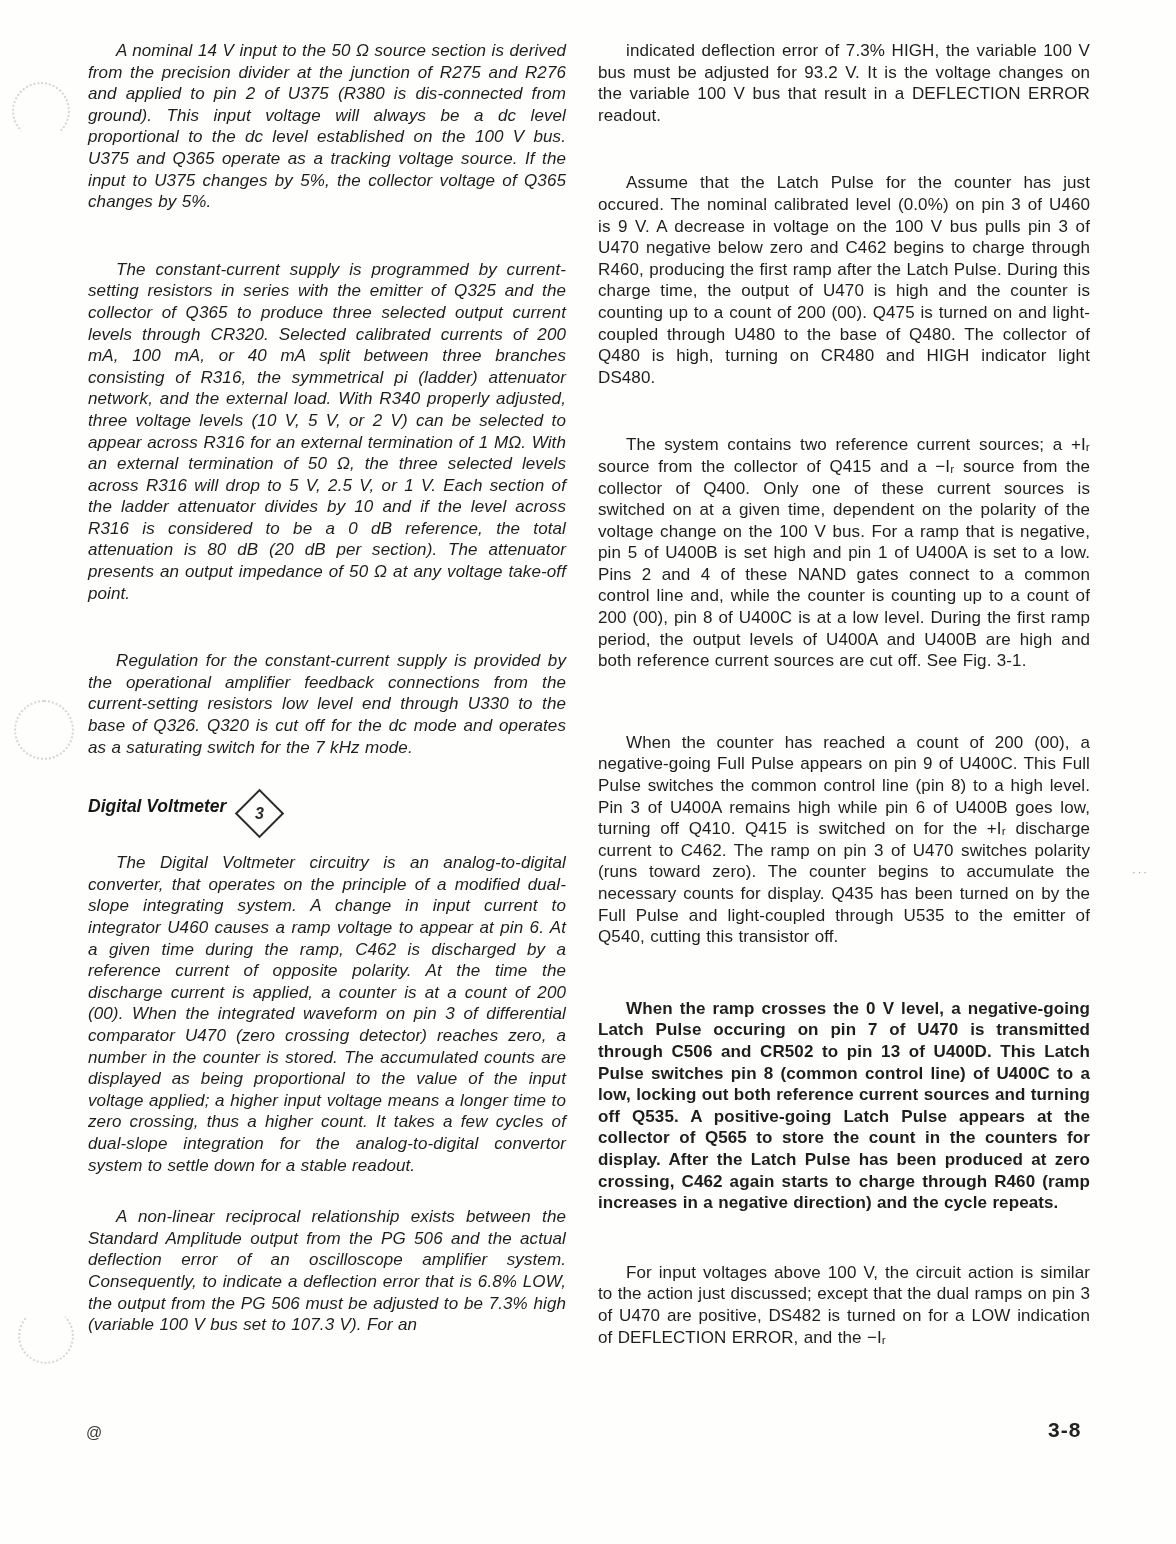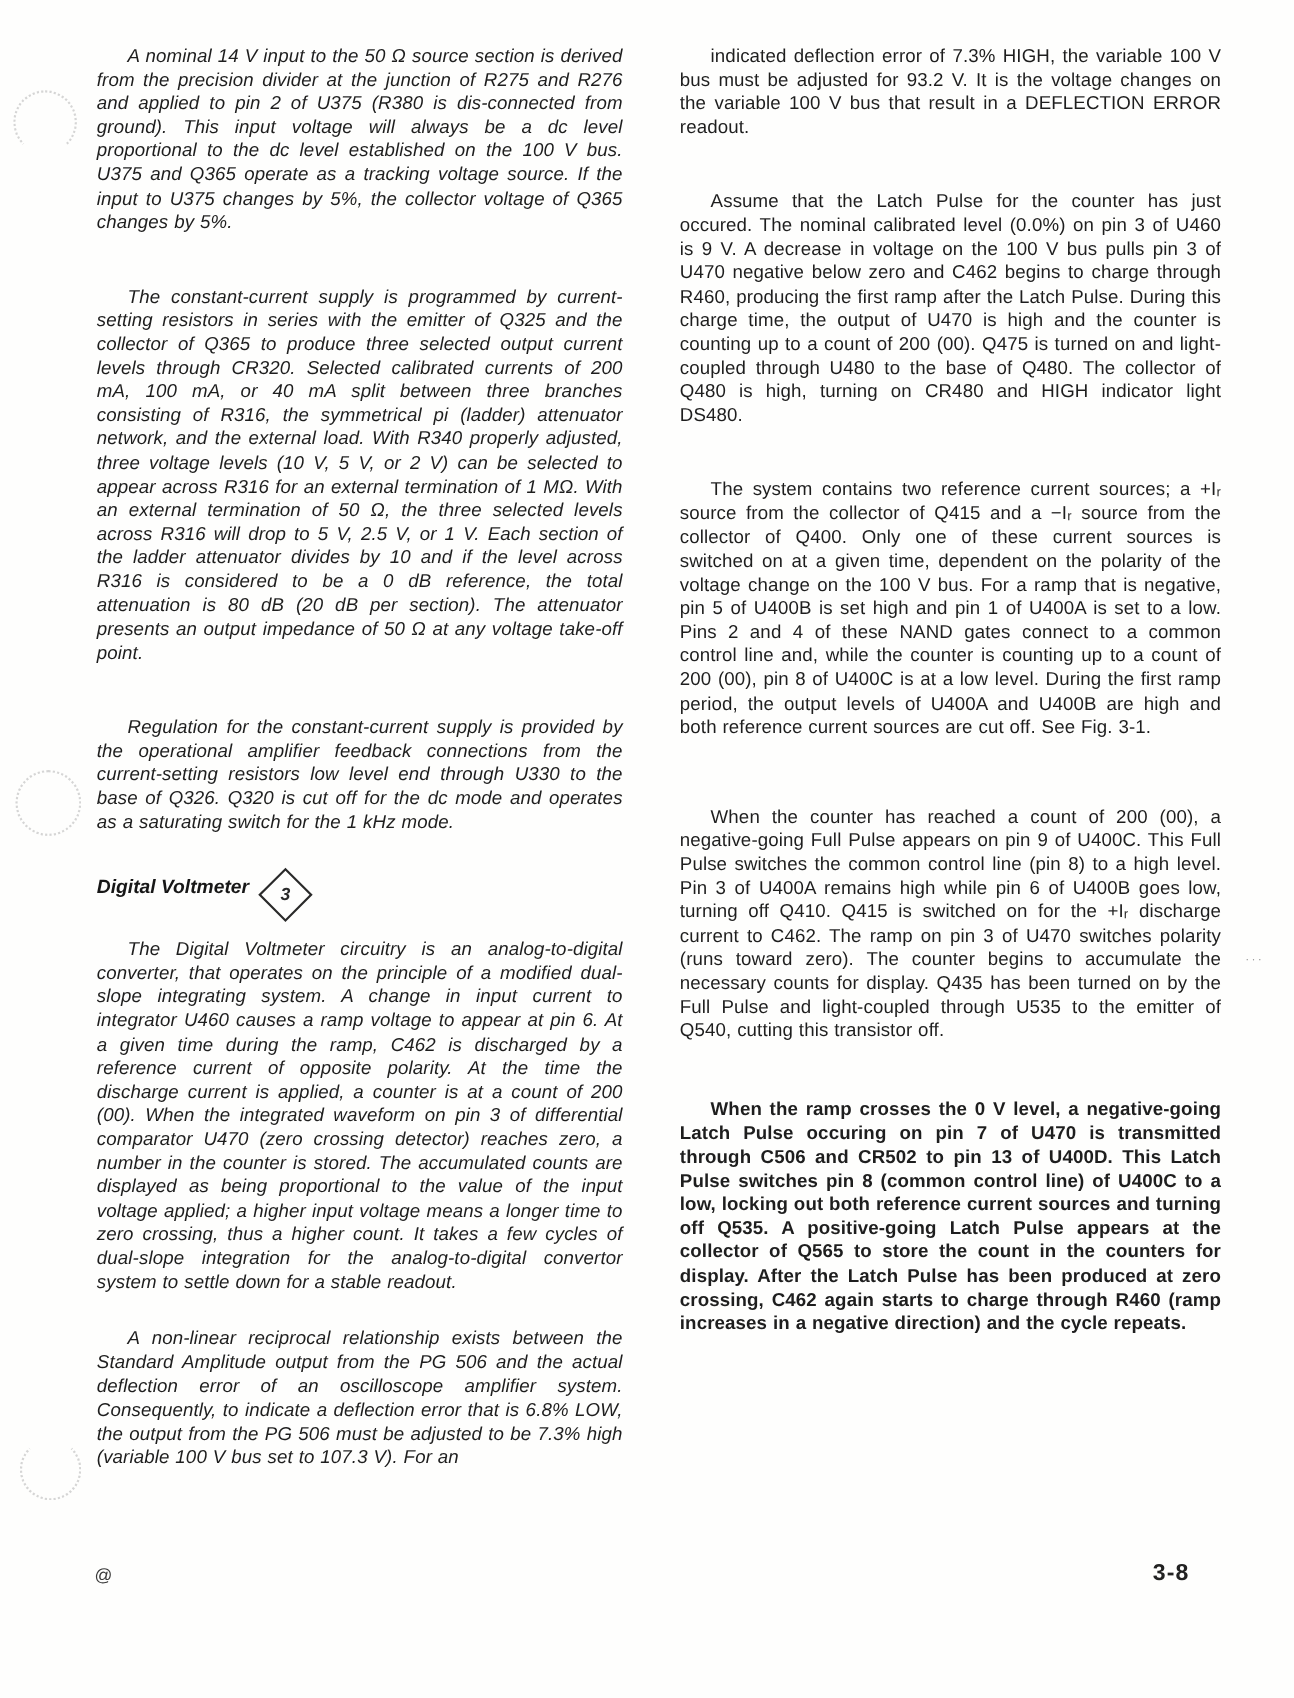--- a/index.html
+++ b/index.html
@@ -27,21 +27,21 @@
     font-size: 17px;
     font-weight: bold;
     letter-spacing: 0.2px;
     color: #171717;
   }
   .col {
     position: absolute;
     top: 40px;
   }
   .col-left  { left: 88px;  width: 478px; font-style: italic; }
-  .col-right { left: 618px; width: 492px; }
+  .col-right { left: 598px; width: 492px; }
   .col p {
     margin: 0;
     font-size: 17px;
     line-height: 21.6px;
     text-align: justify;
     text-indent: 28px;
     letter-spacing: 0.1px;
     word-spacing: 0.5px;
     color: #1e1e1e;
   }
@@ -126,35 +126,36 @@
 
 
   <div class="punch c1"></div>
   <div class="punch c2"></div>
   <div class="punch c3"></div>
   <div class="speck">···</div>
 
   <div class="col col-left">
     <p class="p1">A nominal 14 V input to the 50 Ω source section is derived from the precision divider at the junction of R275 and R276 and applied to pin 2 of U375 (R380 is dis-connected from ground). This input voltage will always be a dc level proportional to the dc level established on the 100 V bus. U375 and Q365 operate as a tracking voltage source. If the input to U375 changes by 5%, the collector voltage of Q365 changes by 5%.</p>
     <p class="p2">The constant-current supply is programmed by current-setting resistors in series with the emitter of Q325 and the collector of Q365 to produce three selected output current levels through CR320. Selected calibrated currents of 200 mA, 100 mA, or 40 mA split between three branches consisting of R316, the symmetrical pi (ladder) attenuator network, and the external load. With R340 properly adjusted, three voltage levels (10 V, 5 V, or 2 V) can be selected to appear across R316 for an external termination of 1 MΩ. With an external termination of 50 Ω, the three selected levels across R316 will drop to 5 V, 2.5 V, or 1 V. Each section of the ladder attenuator divides by 10 and if the level across R316 is considered to be a 0 dB reference, the total attenuation is 80 dB (20 dB per section). The attenuator presents an output impedance of 50 Ω at any voltage take-off point.</p>
-    <p class="p3">Regulation for the constant-current supply is provided by the operational amplifier feedback connections from the current-setting resistors low level end through U330 to the base of Q326. Q320 is cut off for the dc mode and operates as a saturating switch for the 1 kHz mode.</p>
+    <p class="p3">Regulation for the constant-current supply is provided by the operational amplifier feedback connections from the current-setting resistors low level end through U330 to the base of Q326. Q320 is cut off for the dc mode and operates as a saturating switch for the 7 kHz mode.</p>
     <div class="section-heading">
       <span>Digital Voltmeter</span>
       <span class="diamond">
         <span>3</span>
       </span>
     </div>
     <p class="p4">The Digital Voltmeter circuitry is an analog-to-digital converter, that operates on the principle of a modified dual-slope integrating system. A change in input current to integrator U460 causes a ramp voltage to appear at pin 6. At a given time during the ramp, C462 is discharged by a reference current of opposite polarity. At the time the discharge current is applied, a counter is at a count of 200 (00). When the integrated waveform on pin 3 of differential comparator U470 (zero crossing detector) reaches zero, a number in the counter is stored. The accumulated counts are displayed as being proportional to the value of the input voltage applied; a higher input voltage means a longer time to zero crossing, thus a higher count. It takes a few cycles of dual-slope integration for the analog-to-digital convertor system to settle down for a stable readout.</p>
     <p class="p5">A non-linear reciprocal relationship exists between the Standard Amplitude output from the PG 506 and the actual deflection error of an oscilloscope amplifier system. Consequently, to indicate a deflection error that is 6.8% LOW, the output from the PG 506 must be adjusted to be 7.3% high (variable 100 V bus set to 107.3 V). For an</p>
   </div>
 
   <div class="col col-right">
     <p class="p1">indicated deflection error of 7.3% HIGH, the variable 100 V bus must be adjusted for 93.2 V. It is the voltage changes on the variable 100 V bus that result in a DEFLECTION ERROR readout.</p>
     <p class="p2">Assume that the Latch Pulse for the counter has just occured. The nominal calibrated level (0.0%) on pin 3 of U460 is 9 V. A decrease in voltage on the 100 V bus pulls pin 3 of U470 negative below zero and C462 begins to charge through R460, producing the first ramp after the Latch Pulse. During this charge time, the output of U470 is high and the counter is counting up to a count of 200 (00). Q475 is turned on and light-coupled through U480 to the base of Q480. The collector of Q480 is high, turning on CR480 and HIGH indicator light DS480.</p>
     <p class="p3">The system contains two reference current sources; a +Iᵣ source from the collector of Q415 and a −Iᵣ source from the collector of Q400. Only one of these current sources is switched on at a given time, dependent on the polarity of the voltage change on the 100 V bus. For a ramp that is negative, pin 5 of U400B is set high and pin 1 of U400A is set to a low. Pins 2 and 4 of these NAND gates connect to a common control line and, while the counter is counting up to a count of 200 (00), pin 8 of U400C is at a low level. During the first ramp period, the output levels of U400A and U400B are high and both reference current sources are cut off. See Fig. 3-1.</p>
     <p class="p4">When the counter has reached a count of 200 (00), a negative-going Full Pulse appears on pin 9 of U400C. This Full Pulse switches the common control line (pin 8) to a high level. Pin 3 of U400A remains high while pin 6 of U400B goes low, turning off Q410. Q415 is switched on for the +Iᵣ discharge current to C462. The ramp on pin 3 of U470 switches polarity (runs toward zero). The counter begins to accumulate the necessary counts for display. Q435 has been turned on by the Full Pulse and light-coupled through U535 to the emitter of Q540, cutting this transistor off.</p>
     <p class="p5">When the ramp crosses the 0 V level, a negative-going Latch Pulse occuring on pin 7 of U470 is transmitted through C506 and CR502 to pin 13 of U400D. This Latch Pulse switches pin 8 (common control line) of U400C to a low, locking out both reference current sources and turning off Q535. A positive-going Latch Pulse appears at the collector of Q565 to store the count in the counters for display. After the Latch Pulse has been produced at zero crossing, C462 again starts to charge through R460 (ramp increases in a negative direction) and the cycle repeats.</p>
+    <p class="p6">For input voltages above 100 V, the circuit action is similar to the action just discussed; except that the dual ramps on pin 3 of U470 are positive, DS482 is turned on for a LOW indication of DEFLECTION ERROR, and the −Iᵣ</p>
   </div>
 
   <div class="footer-at">@</div>
   <div class="page-number">3-8</div>
 
 </div>
 
 </body></html>

